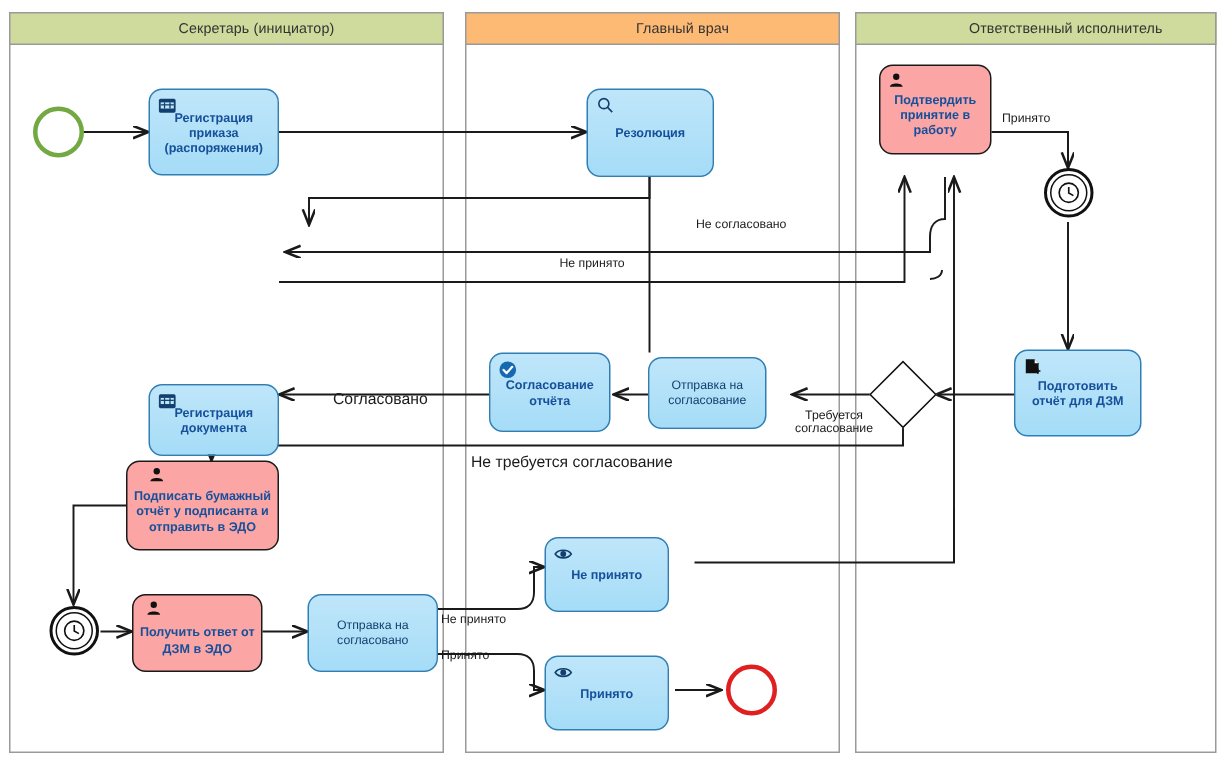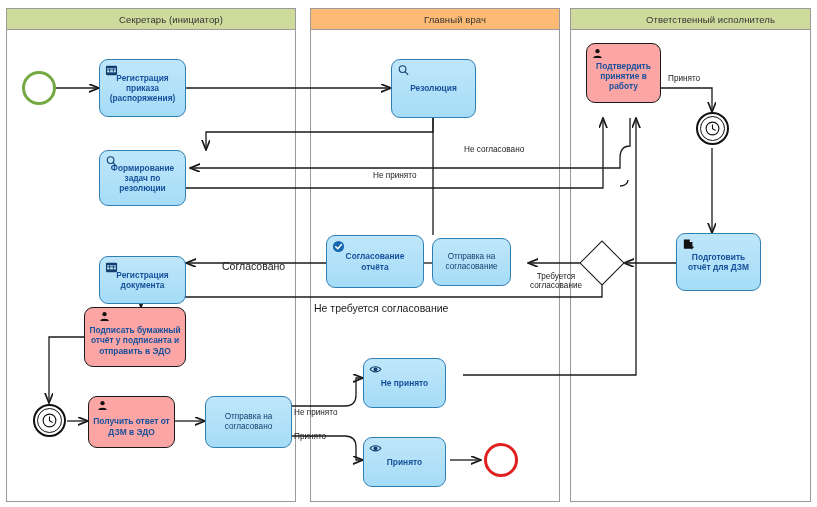--- a/index.html
+++ b/index.html
@@ -141,27 +141,20 @@
     <svg class="ticon" viewBox="0 0 14 14">
       <rect x="1" y="2" width="12" height="10" rx="1.2" fill="#123f6e"></rect>
       <rect x="2.3" y="4.6" width="9.4" height="4.4" fill="#bfe6fa"></rect>
       <rect x="2.3" y="5.9" width="9.4" height="0.9" fill="#123f6e"></rect>
       <rect x="4.6" y="4.6" width="0.9" height="4.4" fill="#123f6e"></rect>
       <rect x="8.5" y="4.6" width="0.9" height="4.4" fill="#123f6e"></rect>
     </svg>
     <span class="label">Регистрация приказа (распоряжения)</span>
   </div>
 
-  <div class="task blue" style="left:99px;top:150px;width:87px;height:56px;">
-    <svg class="ticon" viewBox="0 0 14 14">
-      <circle cx="6" cy="5.5" r="3.6" fill="none" stroke="#123f6e" stroke-width="1.15"></circle>
-      <line x1="8.7" y1="8.2" x2="12" y2="11.6" stroke="#123f6e" stroke-width="1.15"></line>
-    </svg>
-    <span class="label">Формирование задач по резолюции</span>
-  </div>
 
   <div class="task blue" style="left:99px;top:236px;width:87px;height:48px;margin-top:20px;">
     <svg class="ticon" viewBox="0 0 14 14">
       <rect x="1" y="2" width="12" height="10" rx="1.2" fill="#123f6e"></rect>
       <rect x="2.3" y="4.6" width="9.4" height="4.4" fill="#bfe6fa"></rect>
       <rect x="2.3" y="5.9" width="9.4" height="0.9" fill="#123f6e"></rect>
       <rect x="4.6" y="4.6" width="0.9" height="4.4" fill="#123f6e"></rect>
       <rect x="8.5" y="4.6" width="0.9" height="4.4" fill="#123f6e"></rect>
     </svg>
     <span class="label">Регистрация документа</span>
@@ -188,21 +181,21 @@
   </div>
 
   <div class="task blue" style="left:391px;top:59px;width:85px;height:59px;">
     <svg class="ticon" viewBox="0 0 14 14">
       <circle cx="6" cy="5.5" r="3.6" fill="none" stroke="#123f6e" stroke-width="1.15"></circle>
       <line x1="8.7" y1="8.2" x2="12" y2="11.6" stroke="#123f6e" stroke-width="1.15"></line>
     </svg>
     <span class="label">Резолюция</span>
   </div>
 
-  <div class="task blue" style="left:326px;top:235px;width:98px;height:53px;justify-content:center;">
+  <div class="task blue" style="left:326px;top:235px;width:81px;height:53px;justify-content:center;">
     <svg class="ticon" viewBox="0 0 14 14">
       <circle cx="7" cy="7" r="6" fill="#1668b3"></circle>
       <path d="M4,7.2 L6.2,9.4 L10.2,4.9" fill="none" stroke="#fff" stroke-width="1.6" stroke-linecap="round" stroke-linejoin="round"></path>
     </svg>
     <span class="label">Согласование отчёта</span>
   </div>
 
   <div class="task plain" style="left:432px;top:238px;width:79px;height:48px;">
     <span class="label">Отправка на согласование</span>
   </div>

